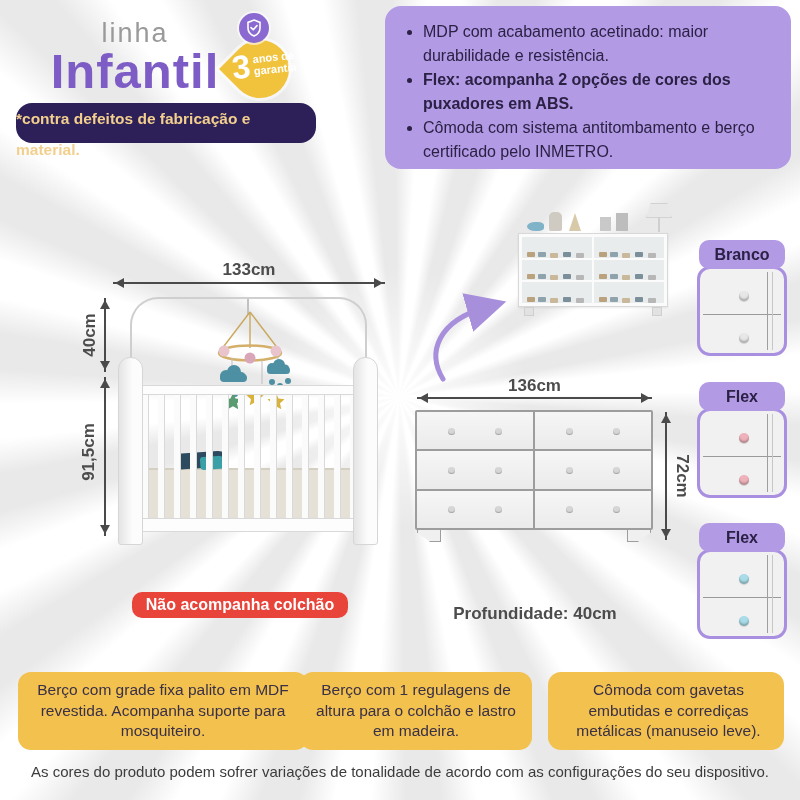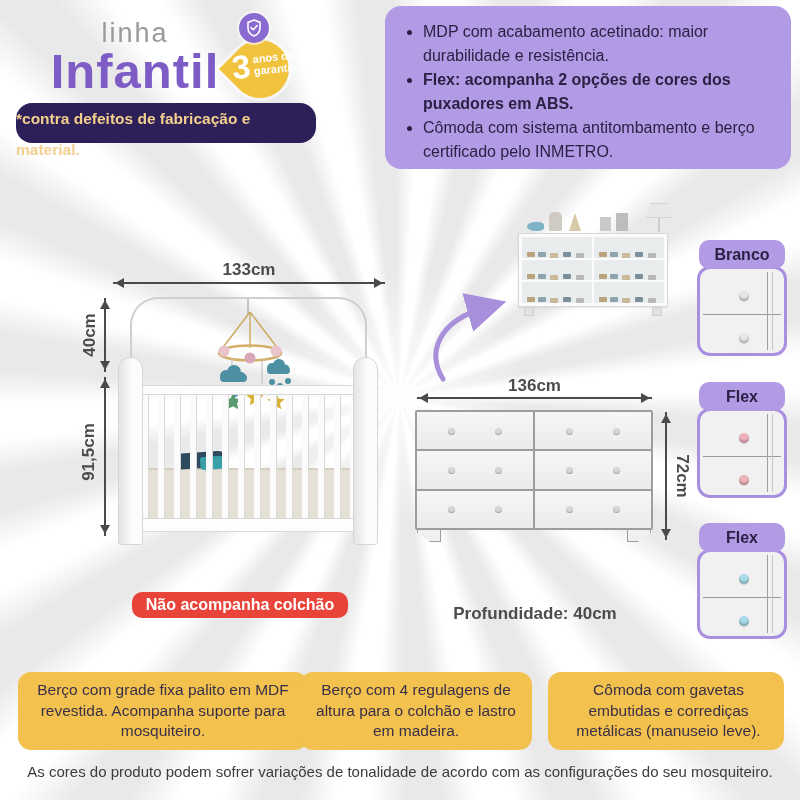--- a/index.html
+++ b/index.html
@@ -294,18 +294,18 @@
     <div class="knob k2" style="background: rgb(240, 178, 186);"></div>
   </div>
 
   <div class="swatch-tab" style="top:523px;">Flex</div>
   <div class="swatch-card" style="top:549px;">
     <div class="knob k1" style="background: rgb(167, 220, 232);"></div>
     <div class="knob k2" style="background: rgb(167, 220, 232);"></div>
   </div>
 
   <div class="ybox b1">Berço com grade fixa palito em MDF revestida. Acompanha suporte para mosquiteiro.</div>
-  <div class="ybox b2">Berço com 4 regulagens de altura para o colchão e lastro em madeira.</div>
+  <div class="ybox b2">Berço com 1 regulagens de altura para o colchão e lastro em madeira.</div>
   <div class="ybox b3">Cômoda com gavetas embutidas e corrediças metálicas (manuseio leve).</div>
 
-  <div class="footer-note">As cores do produto podem sofrer variações de tonalidade de acordo com as configurações do seu mosquiteiro.</div>
+  <div class="footer-note">As cores do produto podem sofrer variações de tonalidade de acordo com as configurações do seu dispositivo.</div>
 
 </div>
 
 </body></html>

